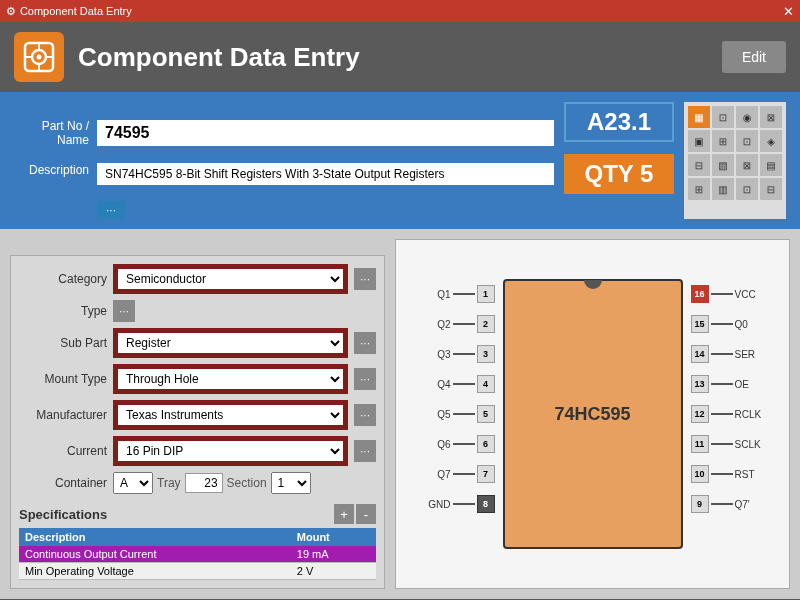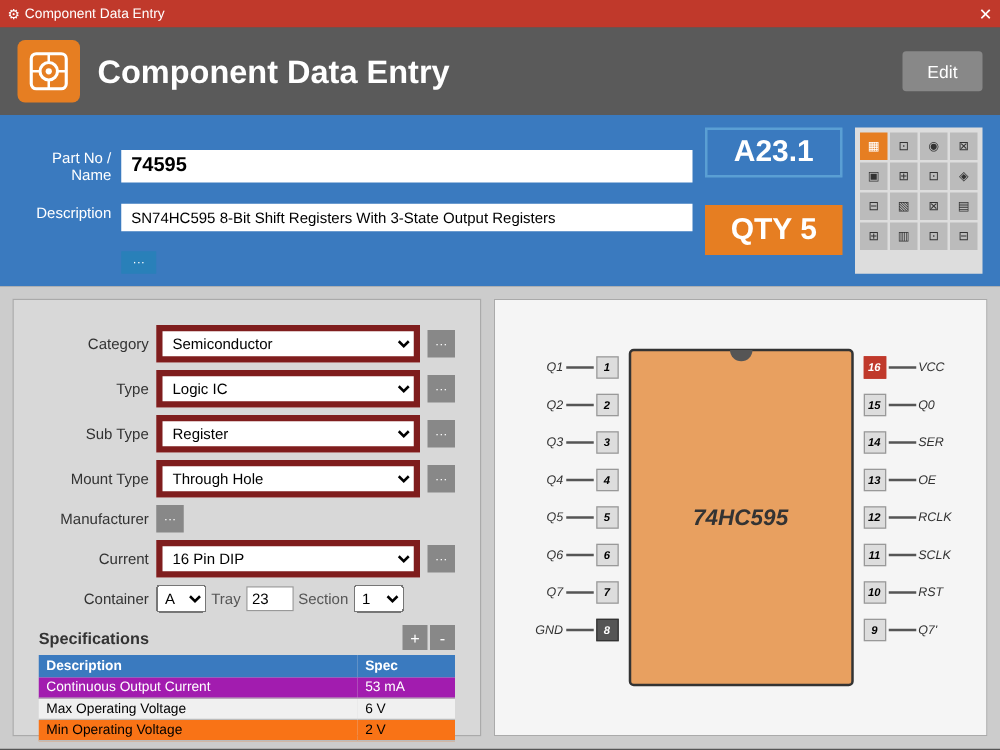--- a/index.html
+++ b/index.html
@@ -69,21 +69,21 @@
     .expand-btn {
       background: #2980b9;
       color: white;
       border: none;
       width: 28px; height: 18px;
       cursor: pointer; font-size: 10px;
       margin-left: 83px;
     }
 
     
-    .right-panels { display: flex; flex-direction: column; gap: 22px; }
+    .right-panels { display: flex; flex-direction: column; gap: 12px; }
     .location-box {
       background: #3a7abf;
       border: 2px solid #5a9fd4;
       padding: 4px 10px;
       text-align: center;
       min-width: 110px;
     }
     .location-label { color: white; font-size: 24px; font-weight: bold; }
     .qty-box {
       background: #e67e22;
@@ -116,23 +116,24 @@
       display: flex;
       gap: 0;
       padding: 10px;
       height: 370px;
     }
 
     
     .left-panel {
       background: #d8d8d8;
       border: 1px solid #aaa;
-      padding: 20px;
+      padding: 8px;
       width: 375px;
       flex-shrink: 0;
+      margin-top: 16px;
     }
     .prop-row {
       display: flex;
       align-items: center;
       margin-bottom: 6px;
       gap: 6px;
     }
     .prop-label { font-size: 12px; color: #333; width: 88px; text-align: right; flex-shrink: 0; }
     .prop-select {
       flex: 1;
@@ -146,21 +147,21 @@
       color: white;
       border: none;
       width: 22px; height: 22px;
       cursor: pointer;
       font-size: 10px;
       flex-shrink: 0;
     }
     .container-row { display: flex; align-items: center; gap: 4px; }
     .container-select-sm { width: 40px; font-size: 12px; padding: 2px; }
     .container-label-sm { font-size: 12px; color: #555; }
-    .container-input-sm { width: 38px; font-size: 12px; padding: 2px 4px; border: 1px solid #999; }
+    .container-input-sm { width: 38px; font-size: 12px; padding: 2px 4px; border: 1px solid #999; text-align: right; }
 
     
     .specs-header {
       display: flex;
       align-items: center;
       justify-content: space-between;
       margin-top: 10px;
       margin-bottom: 4px;
     }
     .specs-title { font-size: 13px; font-weight: bold; color: #333; }
@@ -188,21 +189,20 @@
       border: 1px solid #aaa;
       display: flex;
       align-items: center;
       justify-content: center;
       margin-left: 10px;
     }
     .chip-diagram {
       position: relative;
       width: 340px;
       height: 310px;
-      font-style: italic;
     }
     .chip-body {
       position: absolute;
       left: 80px;
       top: 20px;
       width: 180px;
       height: 270px;
       background: #e8a060;
       border: 2px solid #333;
       border-radius: 4px;
@@ -329,44 +329,44 @@
     <div class="prop-row">
       <span class="prop-label">Category</span>
       <select class="prop-select">
         <option>Semiconductor</option>
       </select>
       <button class="prop-btn">···</button>
     </div>
 
     <div class="prop-row">
       <span class="prop-label">Type</span>
-      <select class="prop-select">
-        <option>Logic IC</option>
-      </select>
       <button class="prop-btn">···</button>
     </div>
 
     <div class="prop-row">
-      <span class="prop-label">Sub Type</span>
+      <span class="prop-label">Sub Part</span>
       <select class="prop-select">
         <option>Register</option>
       </select>
       <button class="prop-btn">···</button>
     </div>
 
     <div class="prop-row">
       <span class="prop-label">Mount Type</span>
       <select class="prop-select">
         <option>Through Hole</option>
       </select>
       <button class="prop-btn">···</button>
     </div>
 
     <div class="prop-row">
       <span class="prop-label">Manufacturer</span>
+      <select class="prop-select">
+        <option>Texas Instruments</option>
+      </select>
       <button class="prop-btn">···</button>
     </div>
 
     <div class="prop-row">
       <span class="prop-label">Current</span>
       <select class="prop-select">
         <option>16 Pin DIP</option>
       </select>
       <button class="prop-btn">···</button>
     </div>
@@ -390,31 +390,27 @@
       <span class="specs-title">Specifications</span>
       <div class="specs-controls">
         <button class="specs-btn">+</button>
         <button class="specs-btn">-</button>
       </div>
     </div>
     <table class="specs-table">
       <thead>
         <tr>
           <th>Description</th>
-          <th>Spec</th>
+          <th>Mount</th>
         </tr>
       </thead>
       <tbody id="specs-tbody">
       <tr class="selected">
             <td>Continuous Output Current</td>
-            <td>53 mA</td>
-          </tr>
-          <tr>
-            <td>Max Operating Voltage</td>
-            <td>6 V</td>
+            <td>19 mA</td>
           </tr>
           <tr>
             <td>Min Operating Voltage</td>
             <td>2 V</td>
           </tr>
         </tbody>
     </table>
   </div>
 
   <div class="right-panel">

